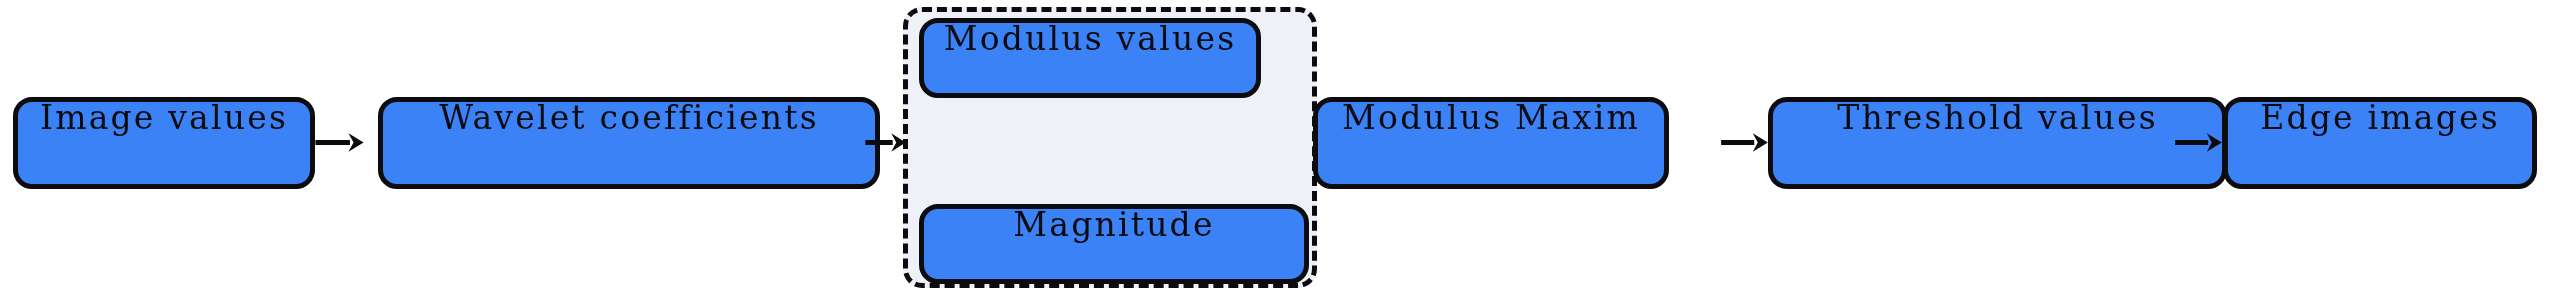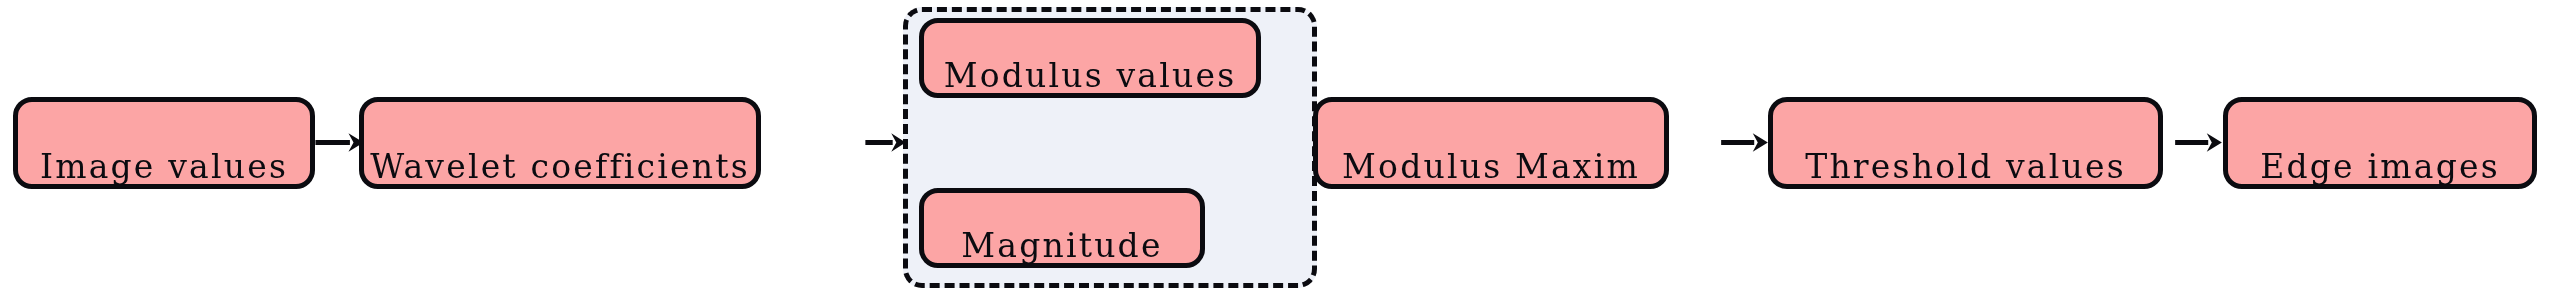--- a/index.html
+++ b/index.html
@@ -15,48 +15,48 @@
     width: 2576px;
     height: 301px;
     background: #ffffff;
     overflow: hidden;
   }
 
   
   .node {
     position: absolute;
     box-sizing: border-box;
-    background: #fca5a5;
+    background: #3b82f6;
     border: 5.1px solid #0b0b10;
     border-radius: 19px;
     display: flex;
-    align-items: flex-end;
+    align-items: flex-start;
     justify-content: center;
     color: #0b0b10;
     font-family: "DejaVu Serif", serif;
     font-size: 33px;
     letter-spacing: 2.2px;
     white-space: nowrap;
     line-height: 1;
   }
   .node .node-label {
     display: block;
     transform: translateY(-0.7px);
   }
 
   
   .node--row {
     top: 97px;
     height: 92px;
   }
 
   #node-image-input      { left: 13px;   width: 302px; }
-  #node-wavelet-coeffs   { left: 359px;  width: 402px; }
+  #node-wavelet-coeffs   { left: 378px;  width: 502px; }
   #node-modulus-maxim    { left: 1313px; width: 356px; }
-  #node-threshold-values { left: 1768px; width: 395px; }
+  #node-threshold-values { left: 1768px; width: 459px; }
   #node-edge-images      { left: 2223px; width: 314px; }
 
   
   #group-modulus-magnitude {
     position: absolute;
     box-sizing: border-box;
     left: 903px;
     top: 7.3px;
     width: 414px;
     height: 281px;
@@ -67,22 +67,22 @@
 
   
   #node-modulus-values {
     left: 919px;
     top: 18px;
     width: 342px;
     height: 80px;
   }
   #node-magnitude {
     left: 919px;
-    top: 188px;
-    width: 286px;
+    top: 204px;
+    width: 390px;
     height: 80px;
   }
 
   
   .arrow {
     position: absolute;
     top: 131px;
     height: 23px;
   }
   .arrow svg { display: block; }

